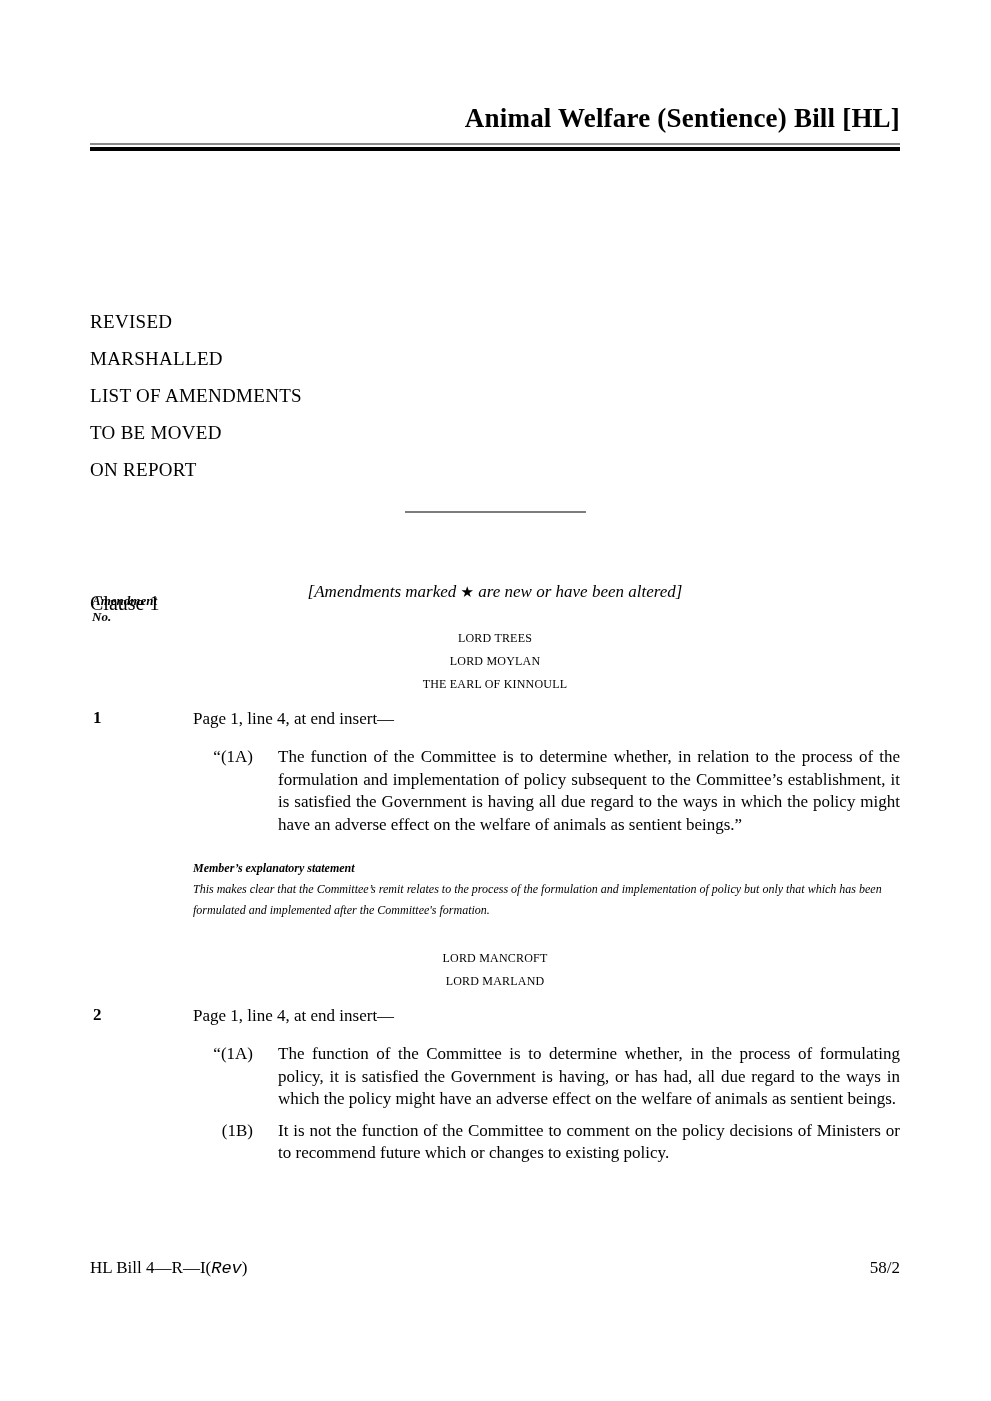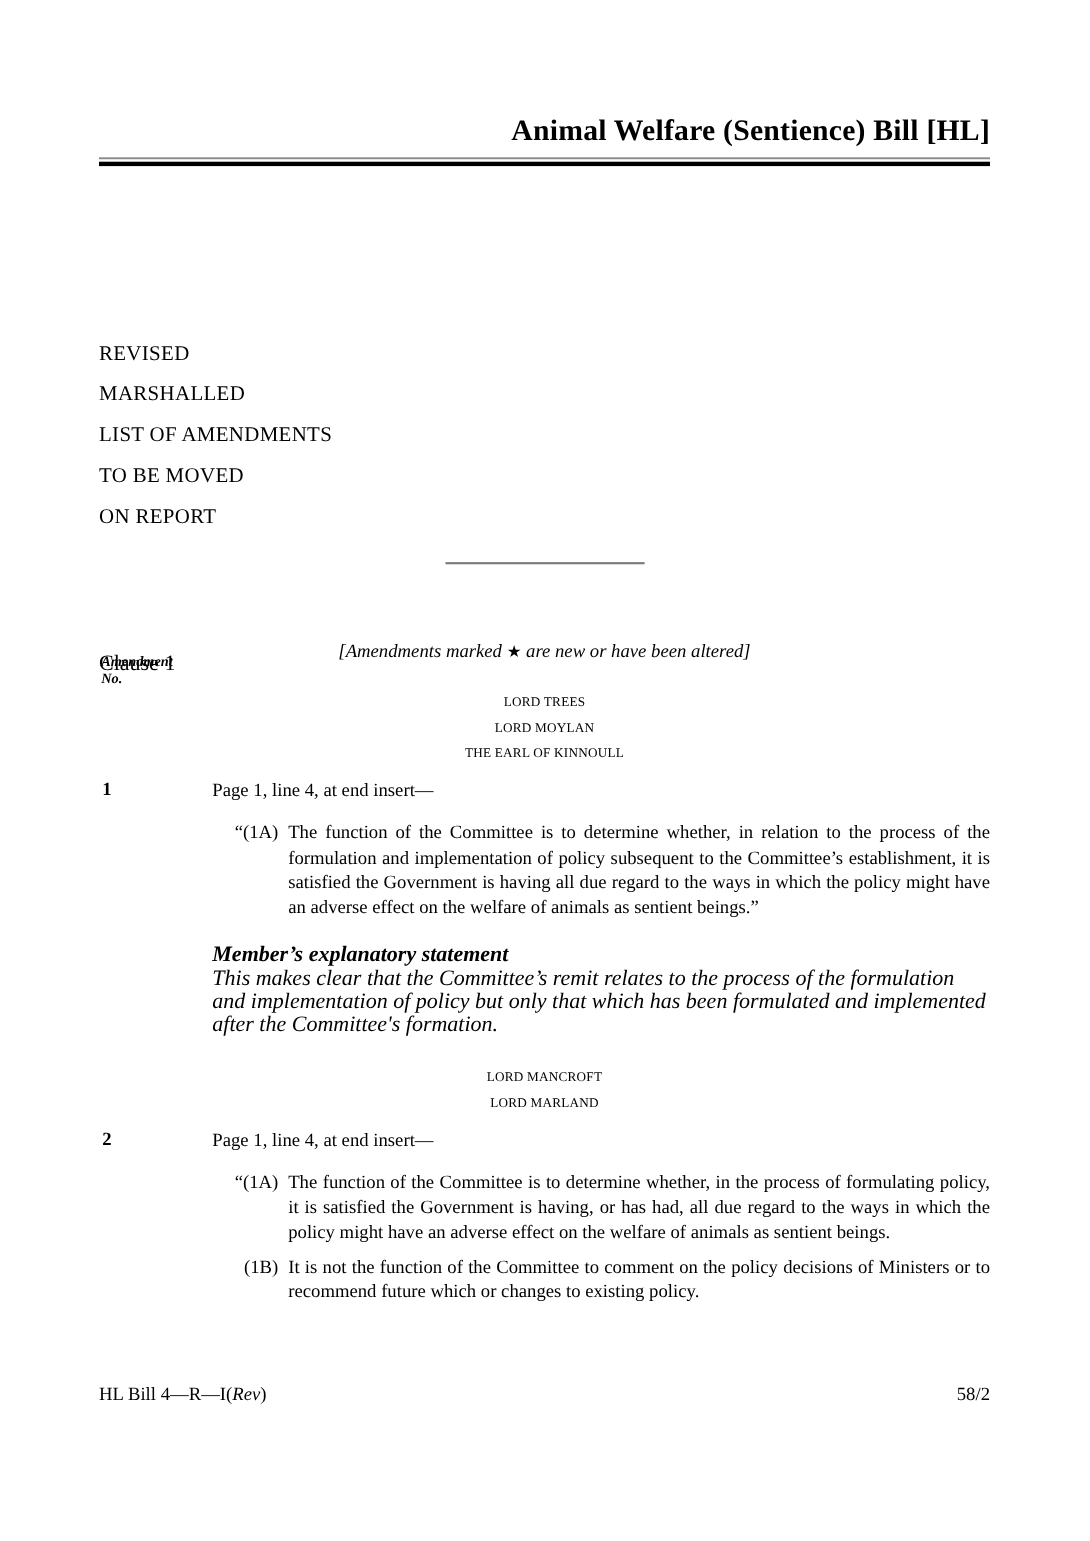--- a/index.html
+++ b/index.html
@@ -176,26 +176,27 @@
   }
   .qpara .qlabel.with-quote {
     left: -1px;
     width: 61px;
   }
   .qpara .qtext {
     display: block;
     text-align: justify;
     text-align-last: left;
     hyphens: none;
+    margin-left: 16px;
   }
 
   .explanatory {
     margin-left: 103px;
     margin-top: 22px;
-    font-size: 20px;
+    font-size: 12px;
     line-height: 21px;
     font-style: italic;
   }
   .explanatory .exp-title {
     font-weight: bold;
     font-style: italic;
     display: block;
   }
   .explanatory .exp-body {
     display: block;
@@ -218,20 +219,21 @@
     left: 0;
     top: 0;
   }
   .footer .right {
     position: absolute;
     right: 0;
     top: 0;
   }
   .footer .rev {
     font-style: italic;
+    font-family: Liberation Mono, monospace;
   }
 </style>
 </head>
 <body>
 
 <div class="page">
 
   <div class="doc-title">Animal Welfare (Sentience) Bill [HL]</div>
 
   <div class="title-rule" style="top:143px;">

